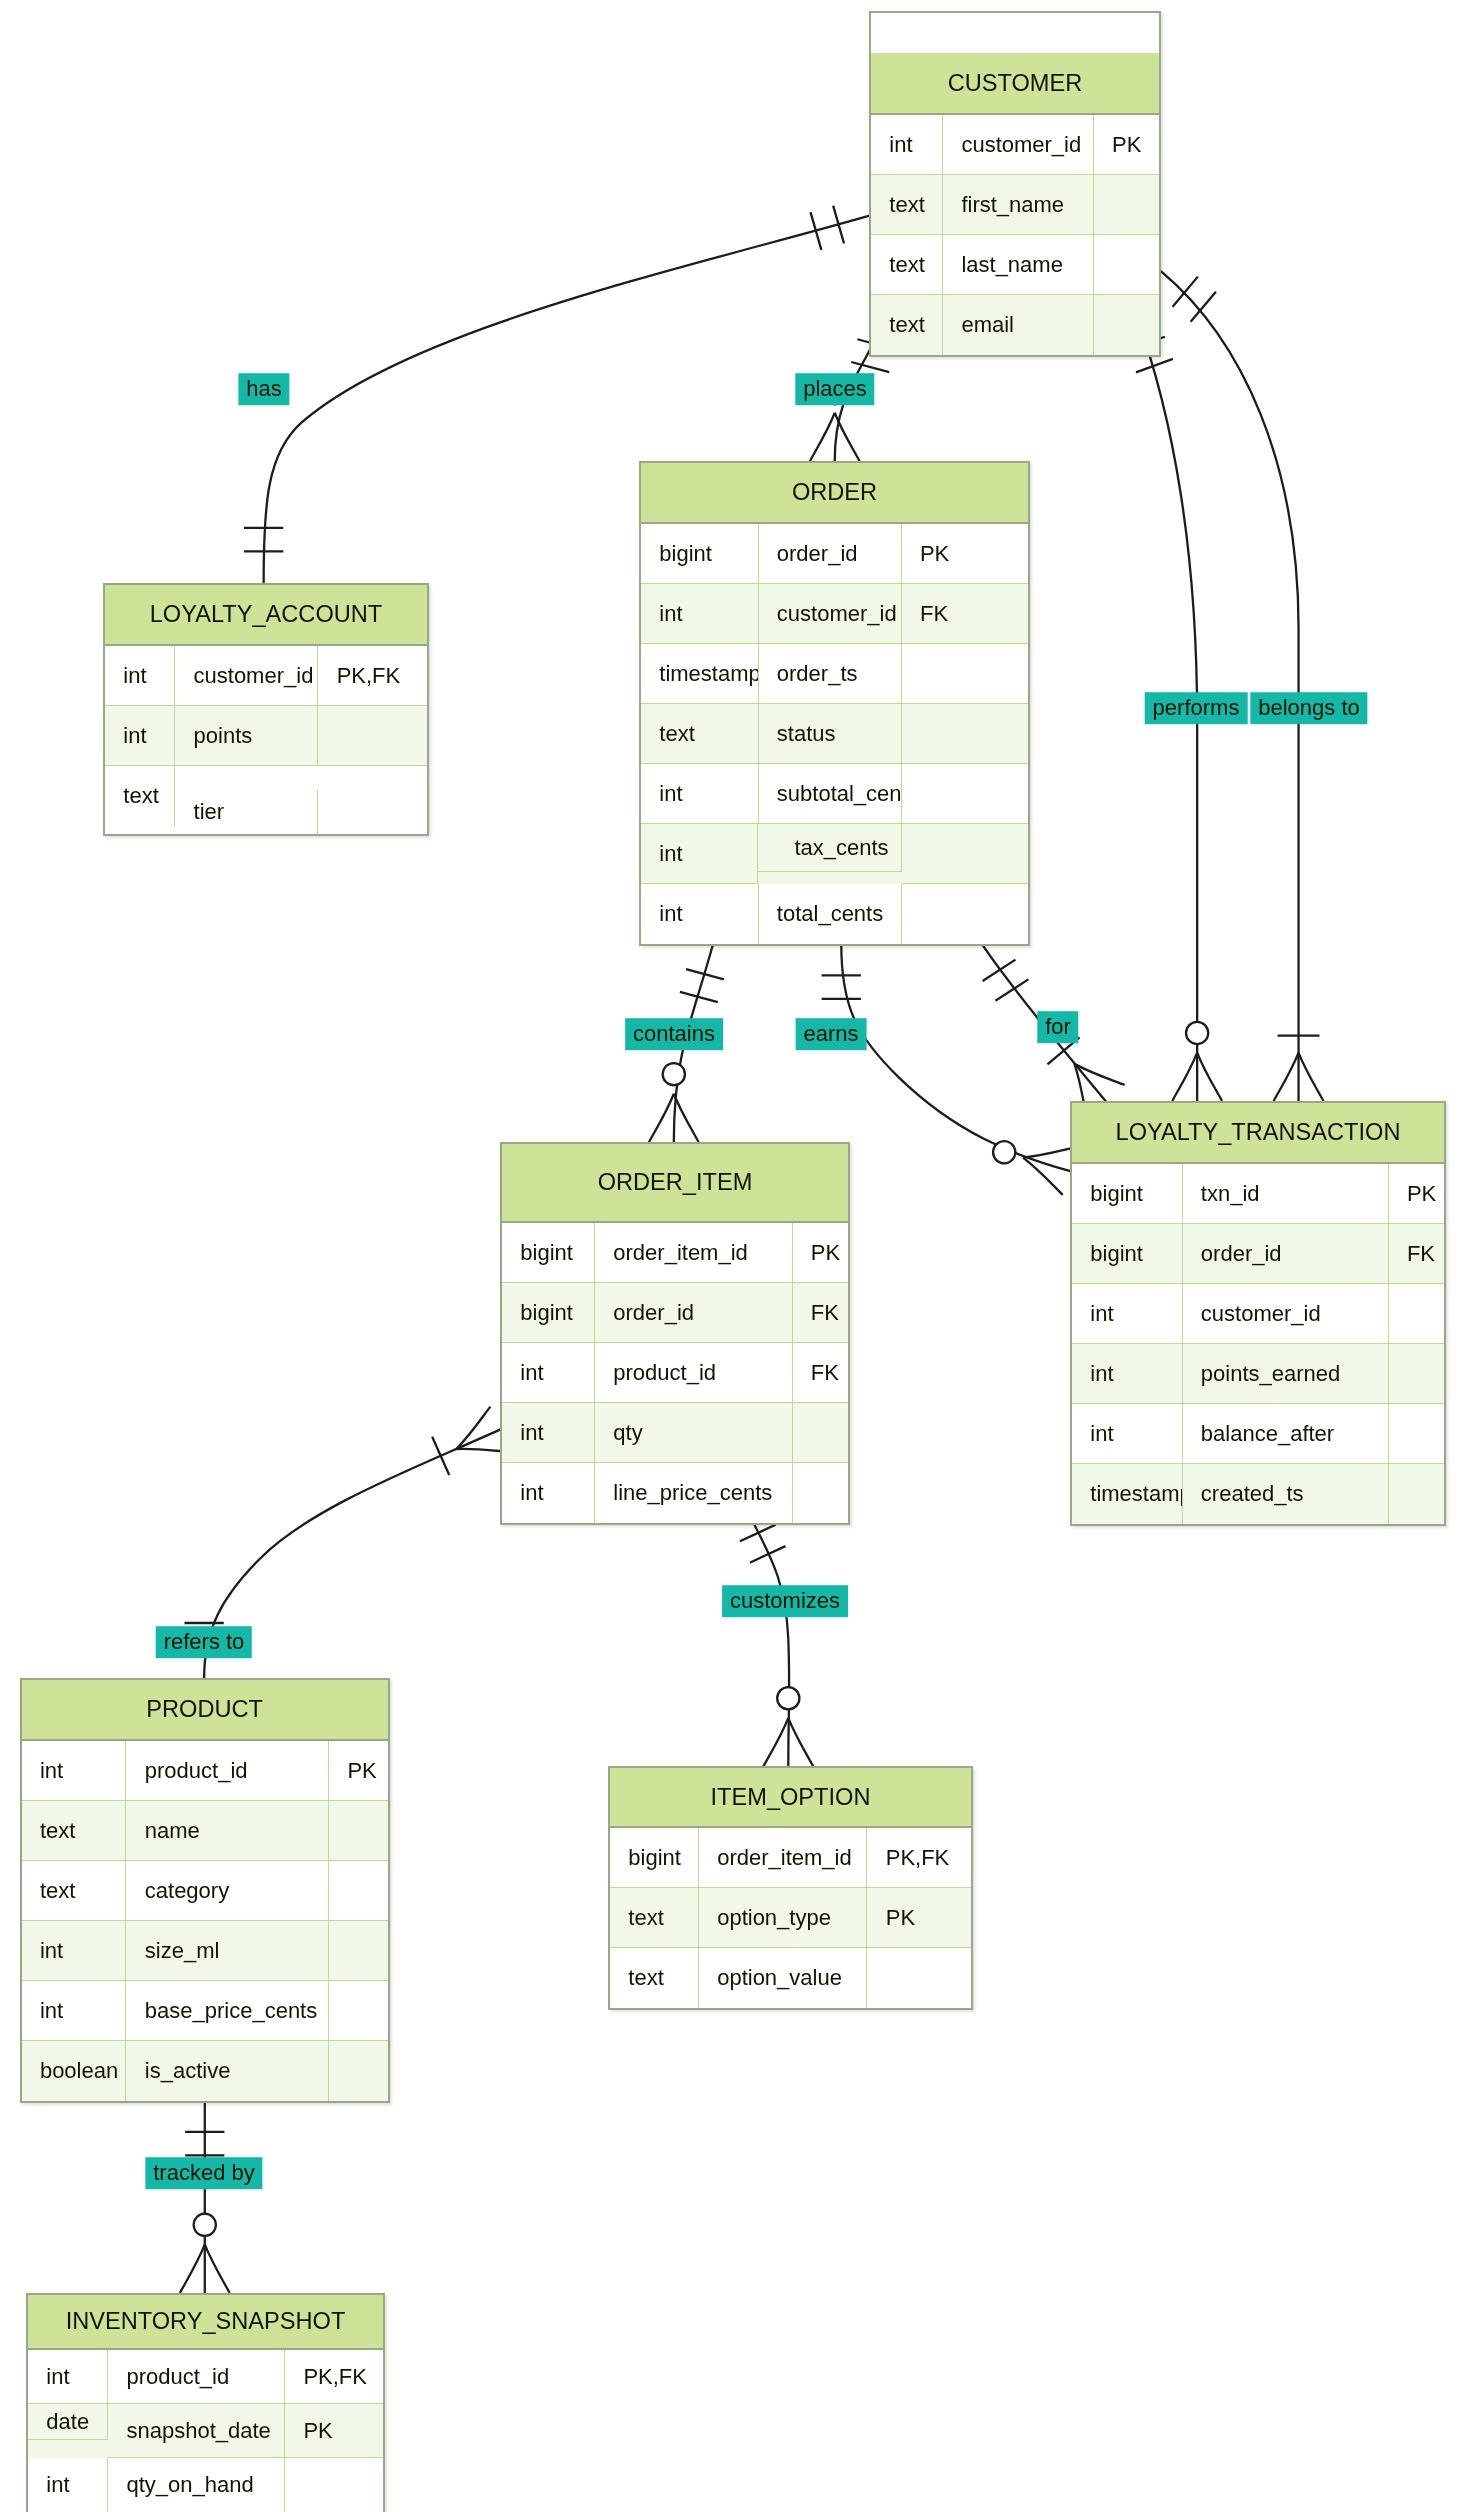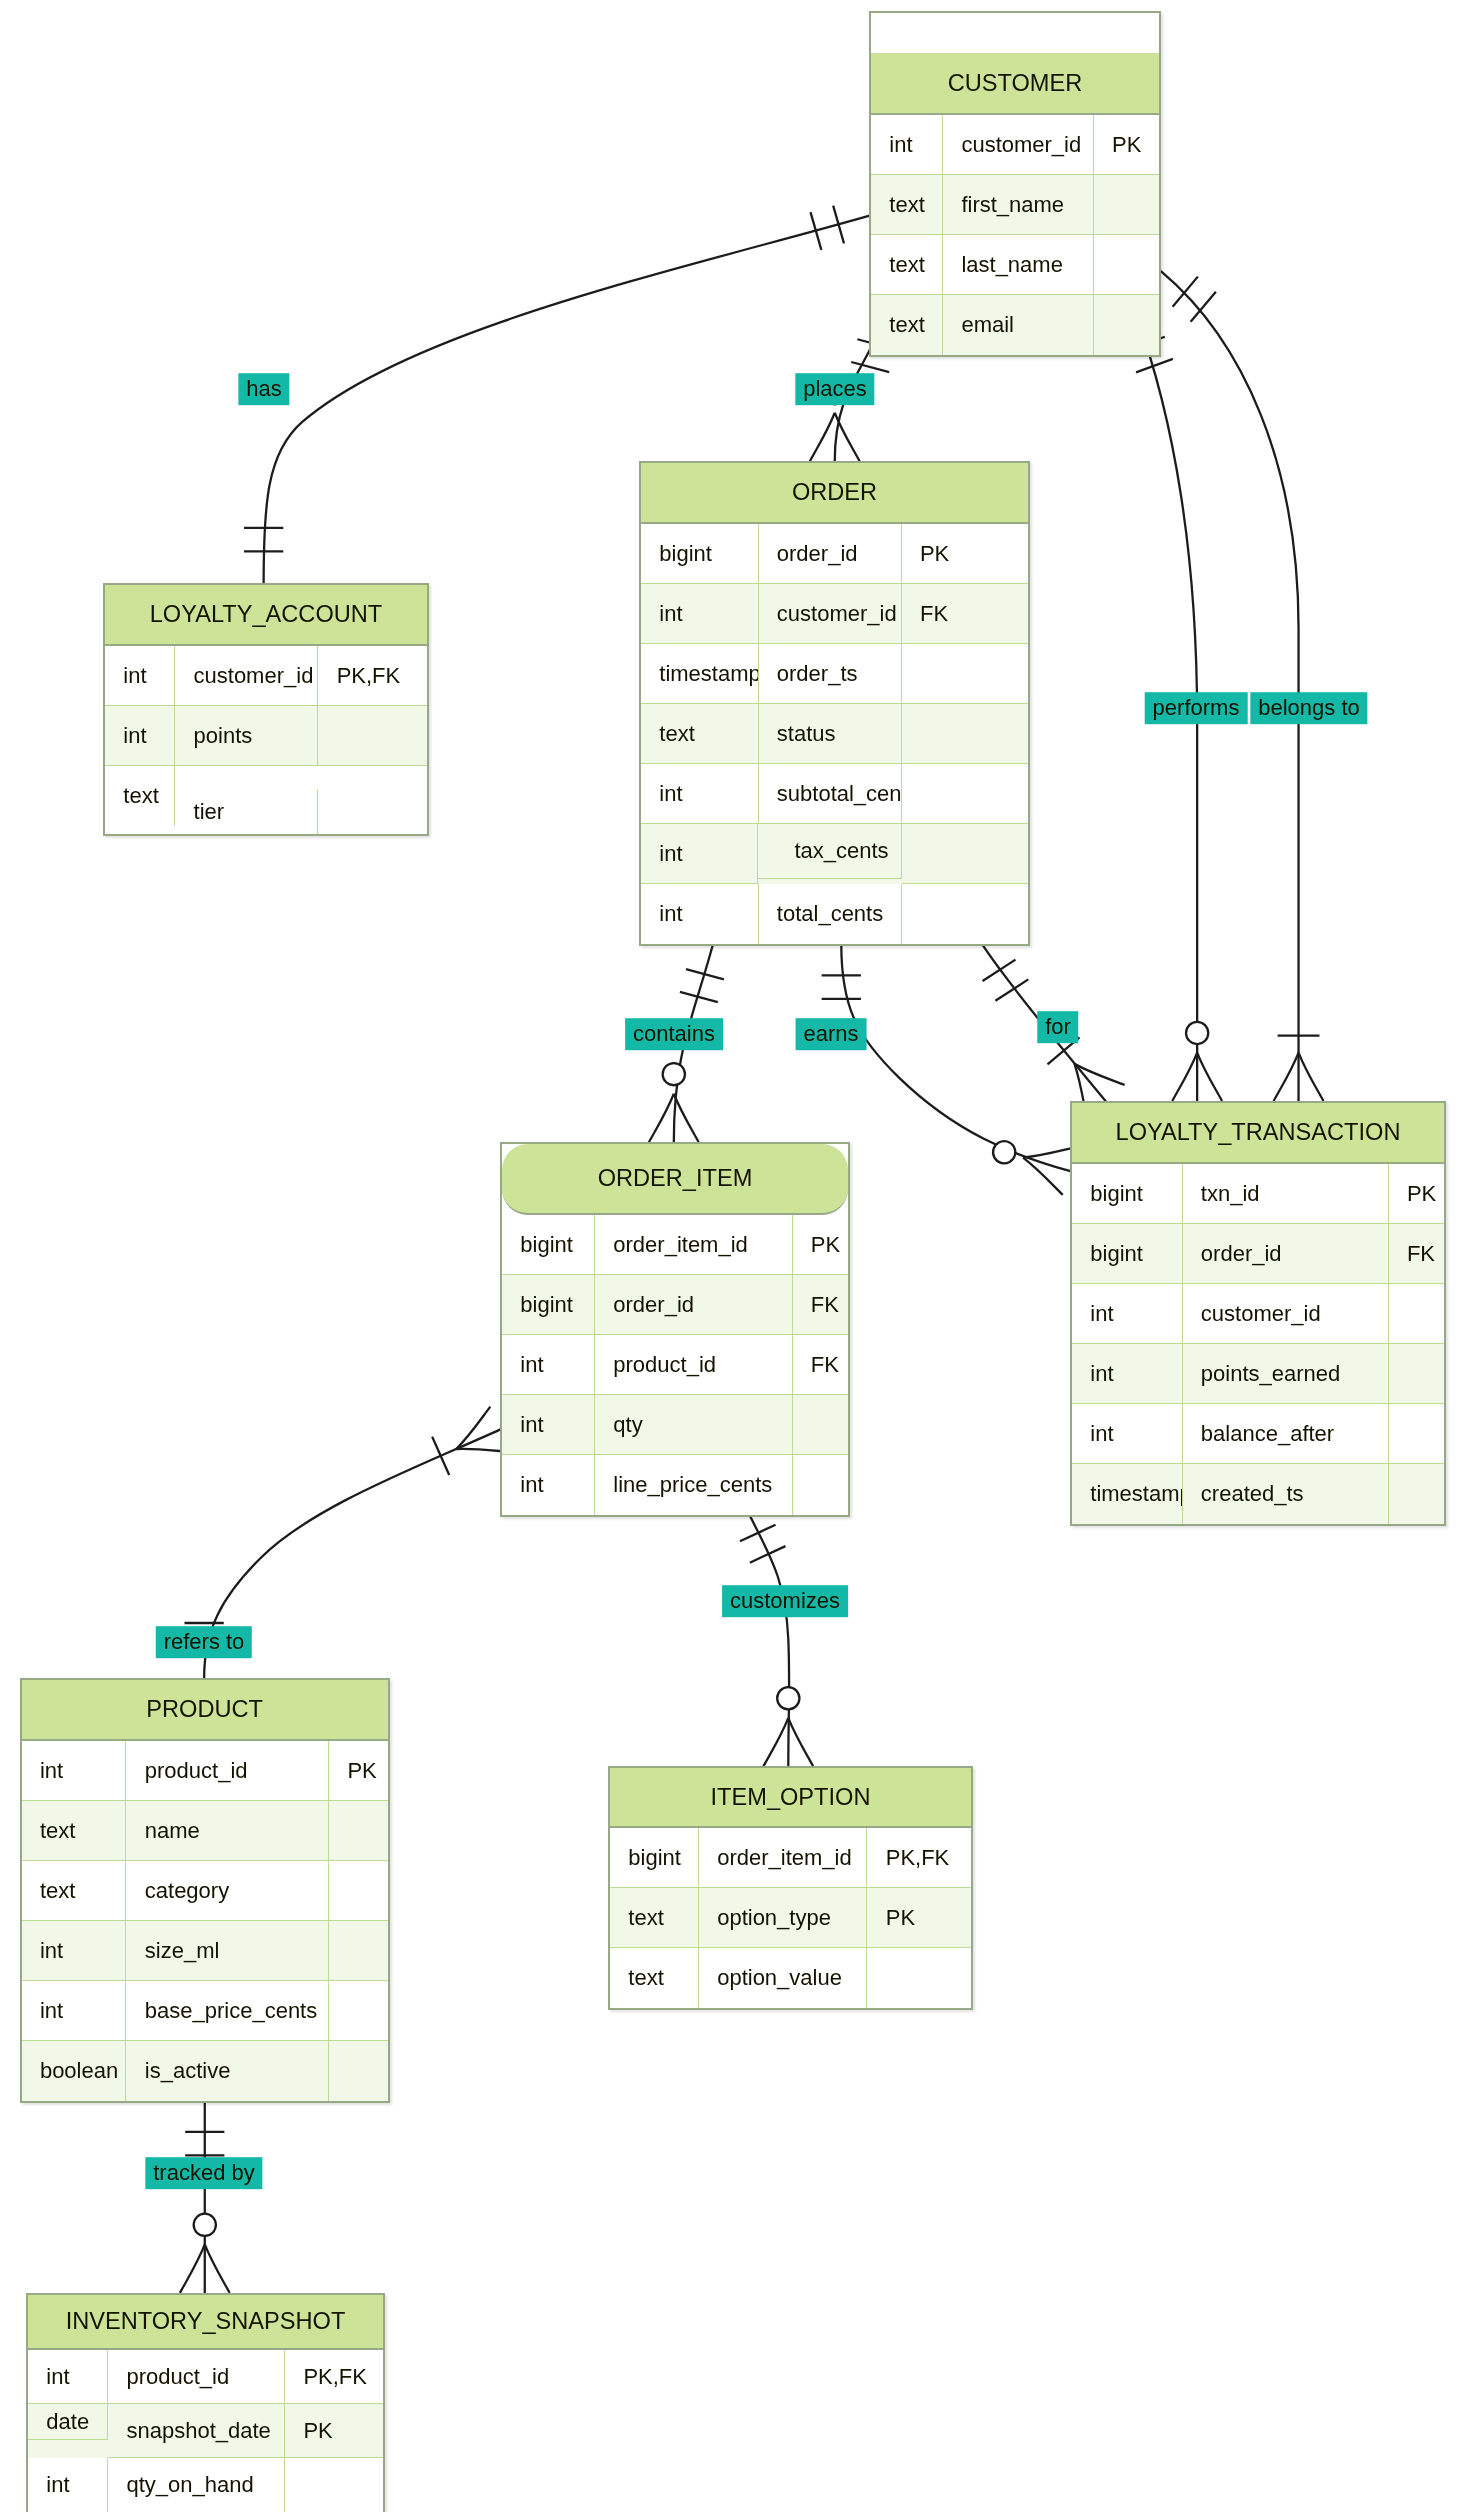--- a/index.html
+++ b/index.html
@@ -169,31 +169,31 @@
         <div class="cell" style="width: 145px; height: 60px;">status</div>
         <div class="cell" style="width: 128px; height: 60px;"></div>
       </div>
       <div class="entity-row">
         <div class="cell" style="width: 119px; height: 60px;">int</div>
         <div class="cell" style="width: 145px; height: 60px;">subtotal_cents</div>
         <div class="cell" style="width: 128px; height: 60px;"></div>
       </div>
       <div class="entity-row even">
         <div class="cell" style="width: 119px; height: 60px;">int</div>
-        <div class="cell" style="width: 145px; height: 55px; padding-left: 36px;">tax_cents</div>
+        <div class="cell" style="width: 145px; height: 48px; padding-left: 36px;">tax_cents</div>
         <div class="cell" style="width: 128px; height: 60px;"></div>
       </div>
       <div class="entity-row">
         <div class="cell" style="width: 119px; height: 60px;">int</div>
         <div class="cell" style="width: 145px; height: 60px;">total_cents</div>
         <div class="cell" style="width: 128px; height: 60px;"></div>
       </div>
     </div>
     <div class="entity" style="left: 500px; top: 1142px; width: 350px;">
-      <div class="entity-header" style="height: 71px; border-radius: 26px;">ORDER_ITEM</div>
+      <div class="entity-header" style="height: 79px;">ORDER_ITEM</div>
       <div class="entity-row">
         <div class="cell" style="width: 94px; height: 60px;">bigint</div>
         <div class="cell" style="width: 200px; height: 60px;">order_item_id</div>
         <div class="cell" style="width: 56px; height: 60px;">PK</div>
       </div>
       <div class="entity-row even">
         <div class="cell" style="width: 94px; height: 60px;">bigint</div>
         <div class="cell" style="width: 200px; height: 60px;">order_id</div>
         <div class="cell" style="width: 56px; height: 60px;">FK</div>
       </div>

